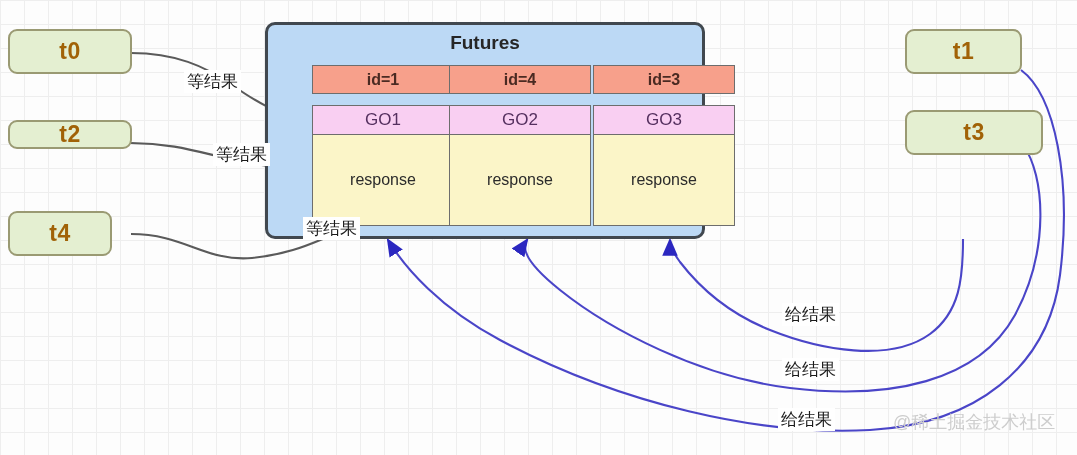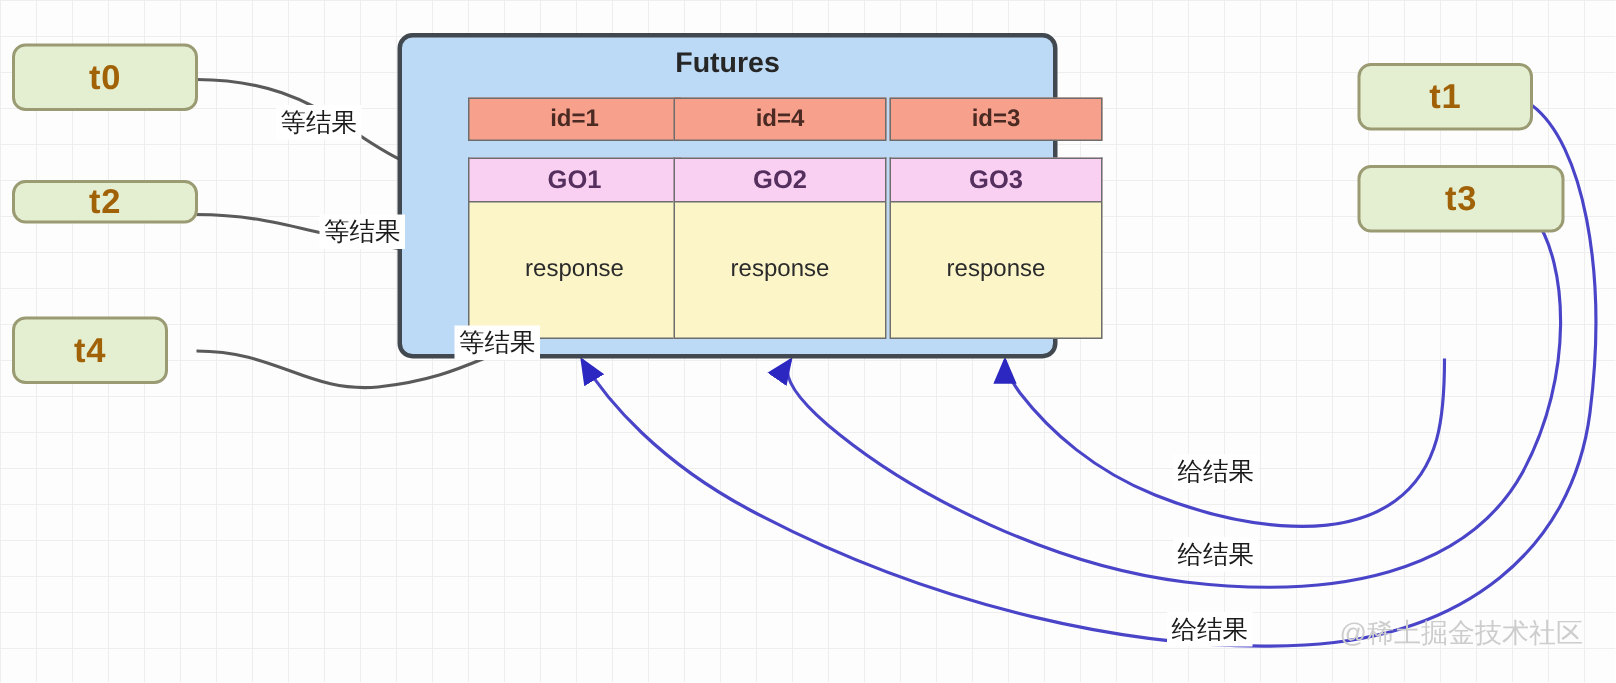--- a/index.html
+++ b/index.html
@@ -91,21 +91,21 @@
     box-sizing: border-box;
     margin-top: 11px;
     height: 29px;
     background: #f9cff2;
     border: 1.5px solid #6d6d6d;
     border-bottom: none;
     display: flex;
     align-items: center;
     justify-content: center;
     font-size: 17px;
-    font-weight: bold;
+    font-weight: normal;
     color: #55305f;
   }
   .respbox {
     box-sizing: border-box;
     height: 92px;
     background: #fbf5c8;
     border: 1.5px solid #6d6d6d;
     display: flex;
     align-items: center;
     justify-content: center;
@@ -171,21 +171,21 @@
   </div>
 
   <div class="tnode" style="left:8px; top:120px; width:124px; height:29px;">
     <span>t2</span>
   </div>
 
   <div class="tnode" style="left:8px; top:211px; width:104px; height:45px;">
     <span>t4</span>
   </div>
 
-  <div class="tnode" style="left:905px; top:29px; width:117px; height:45px;margin-top:13px;">
+  <div class="tnode" style="left:905px; top:29px; width:117px; height:45px;">
     <span>t1</span>
   </div>
 
   <div class="tnode" style="left:905px; top:110px; width:138px; height:45px;">
     <span>t3</span>
   </div>
 
 
   <div id="futures-box">
     <div id="futures-title">Futures</div>

